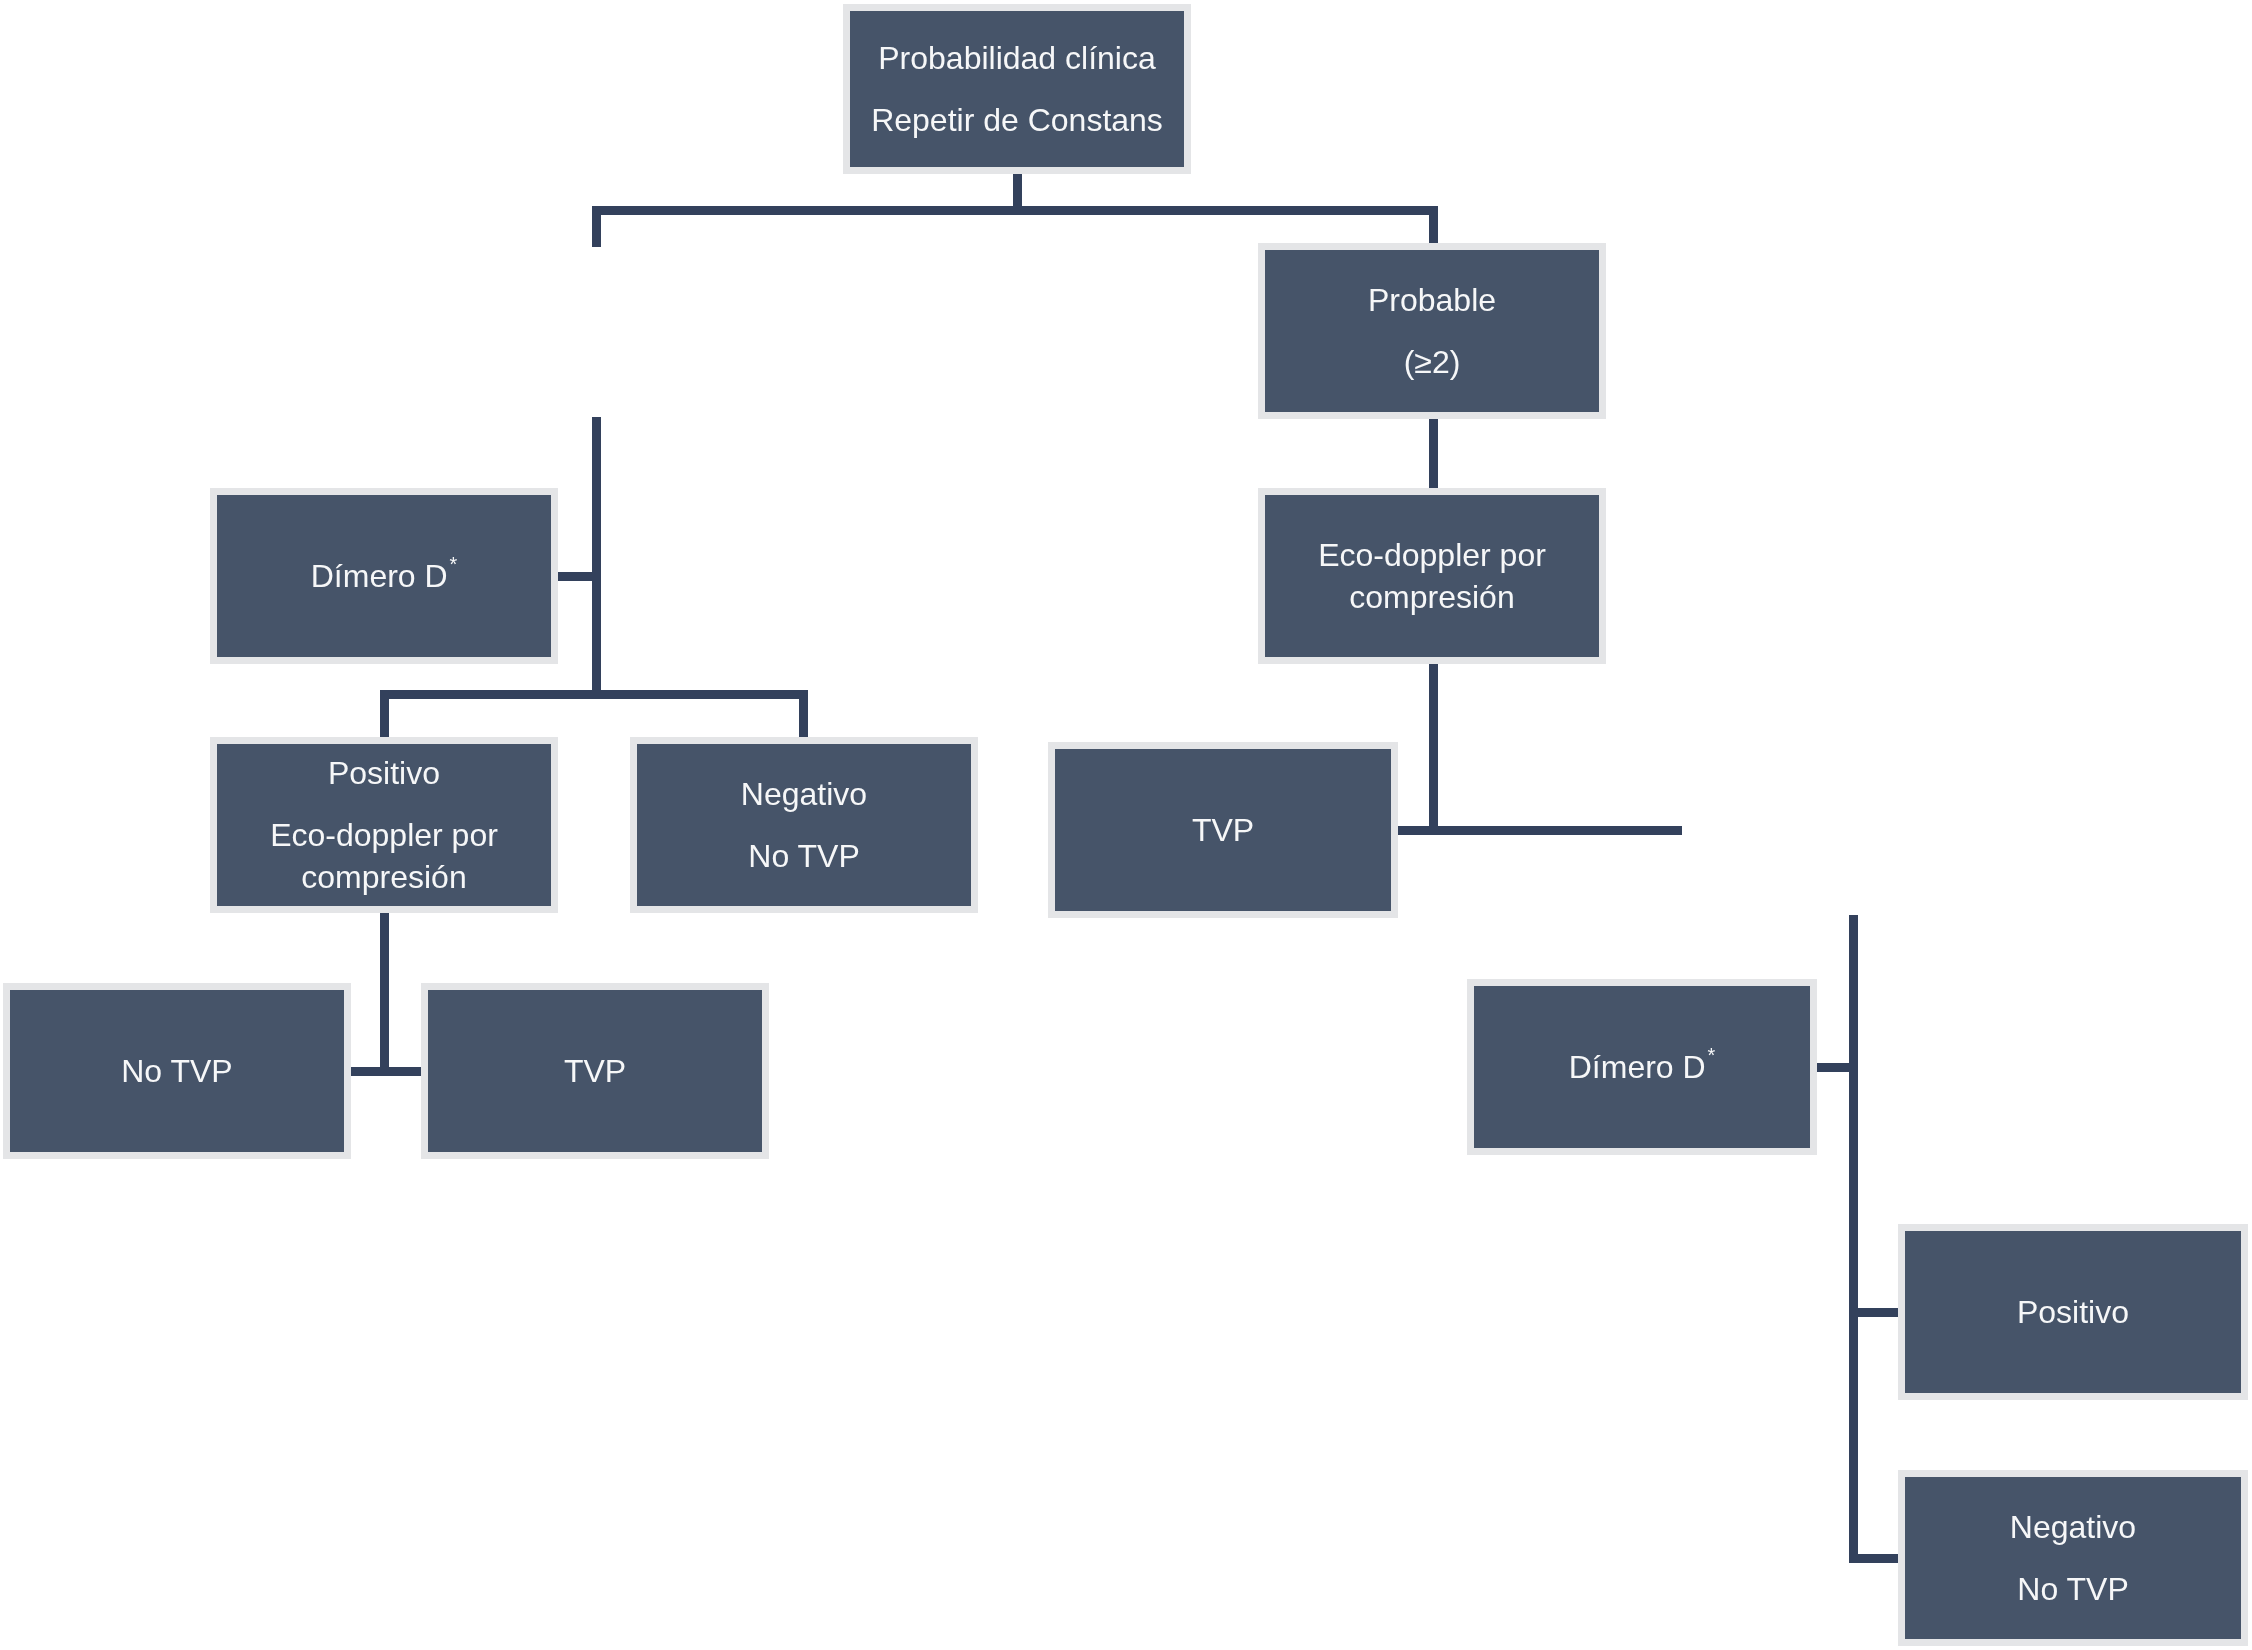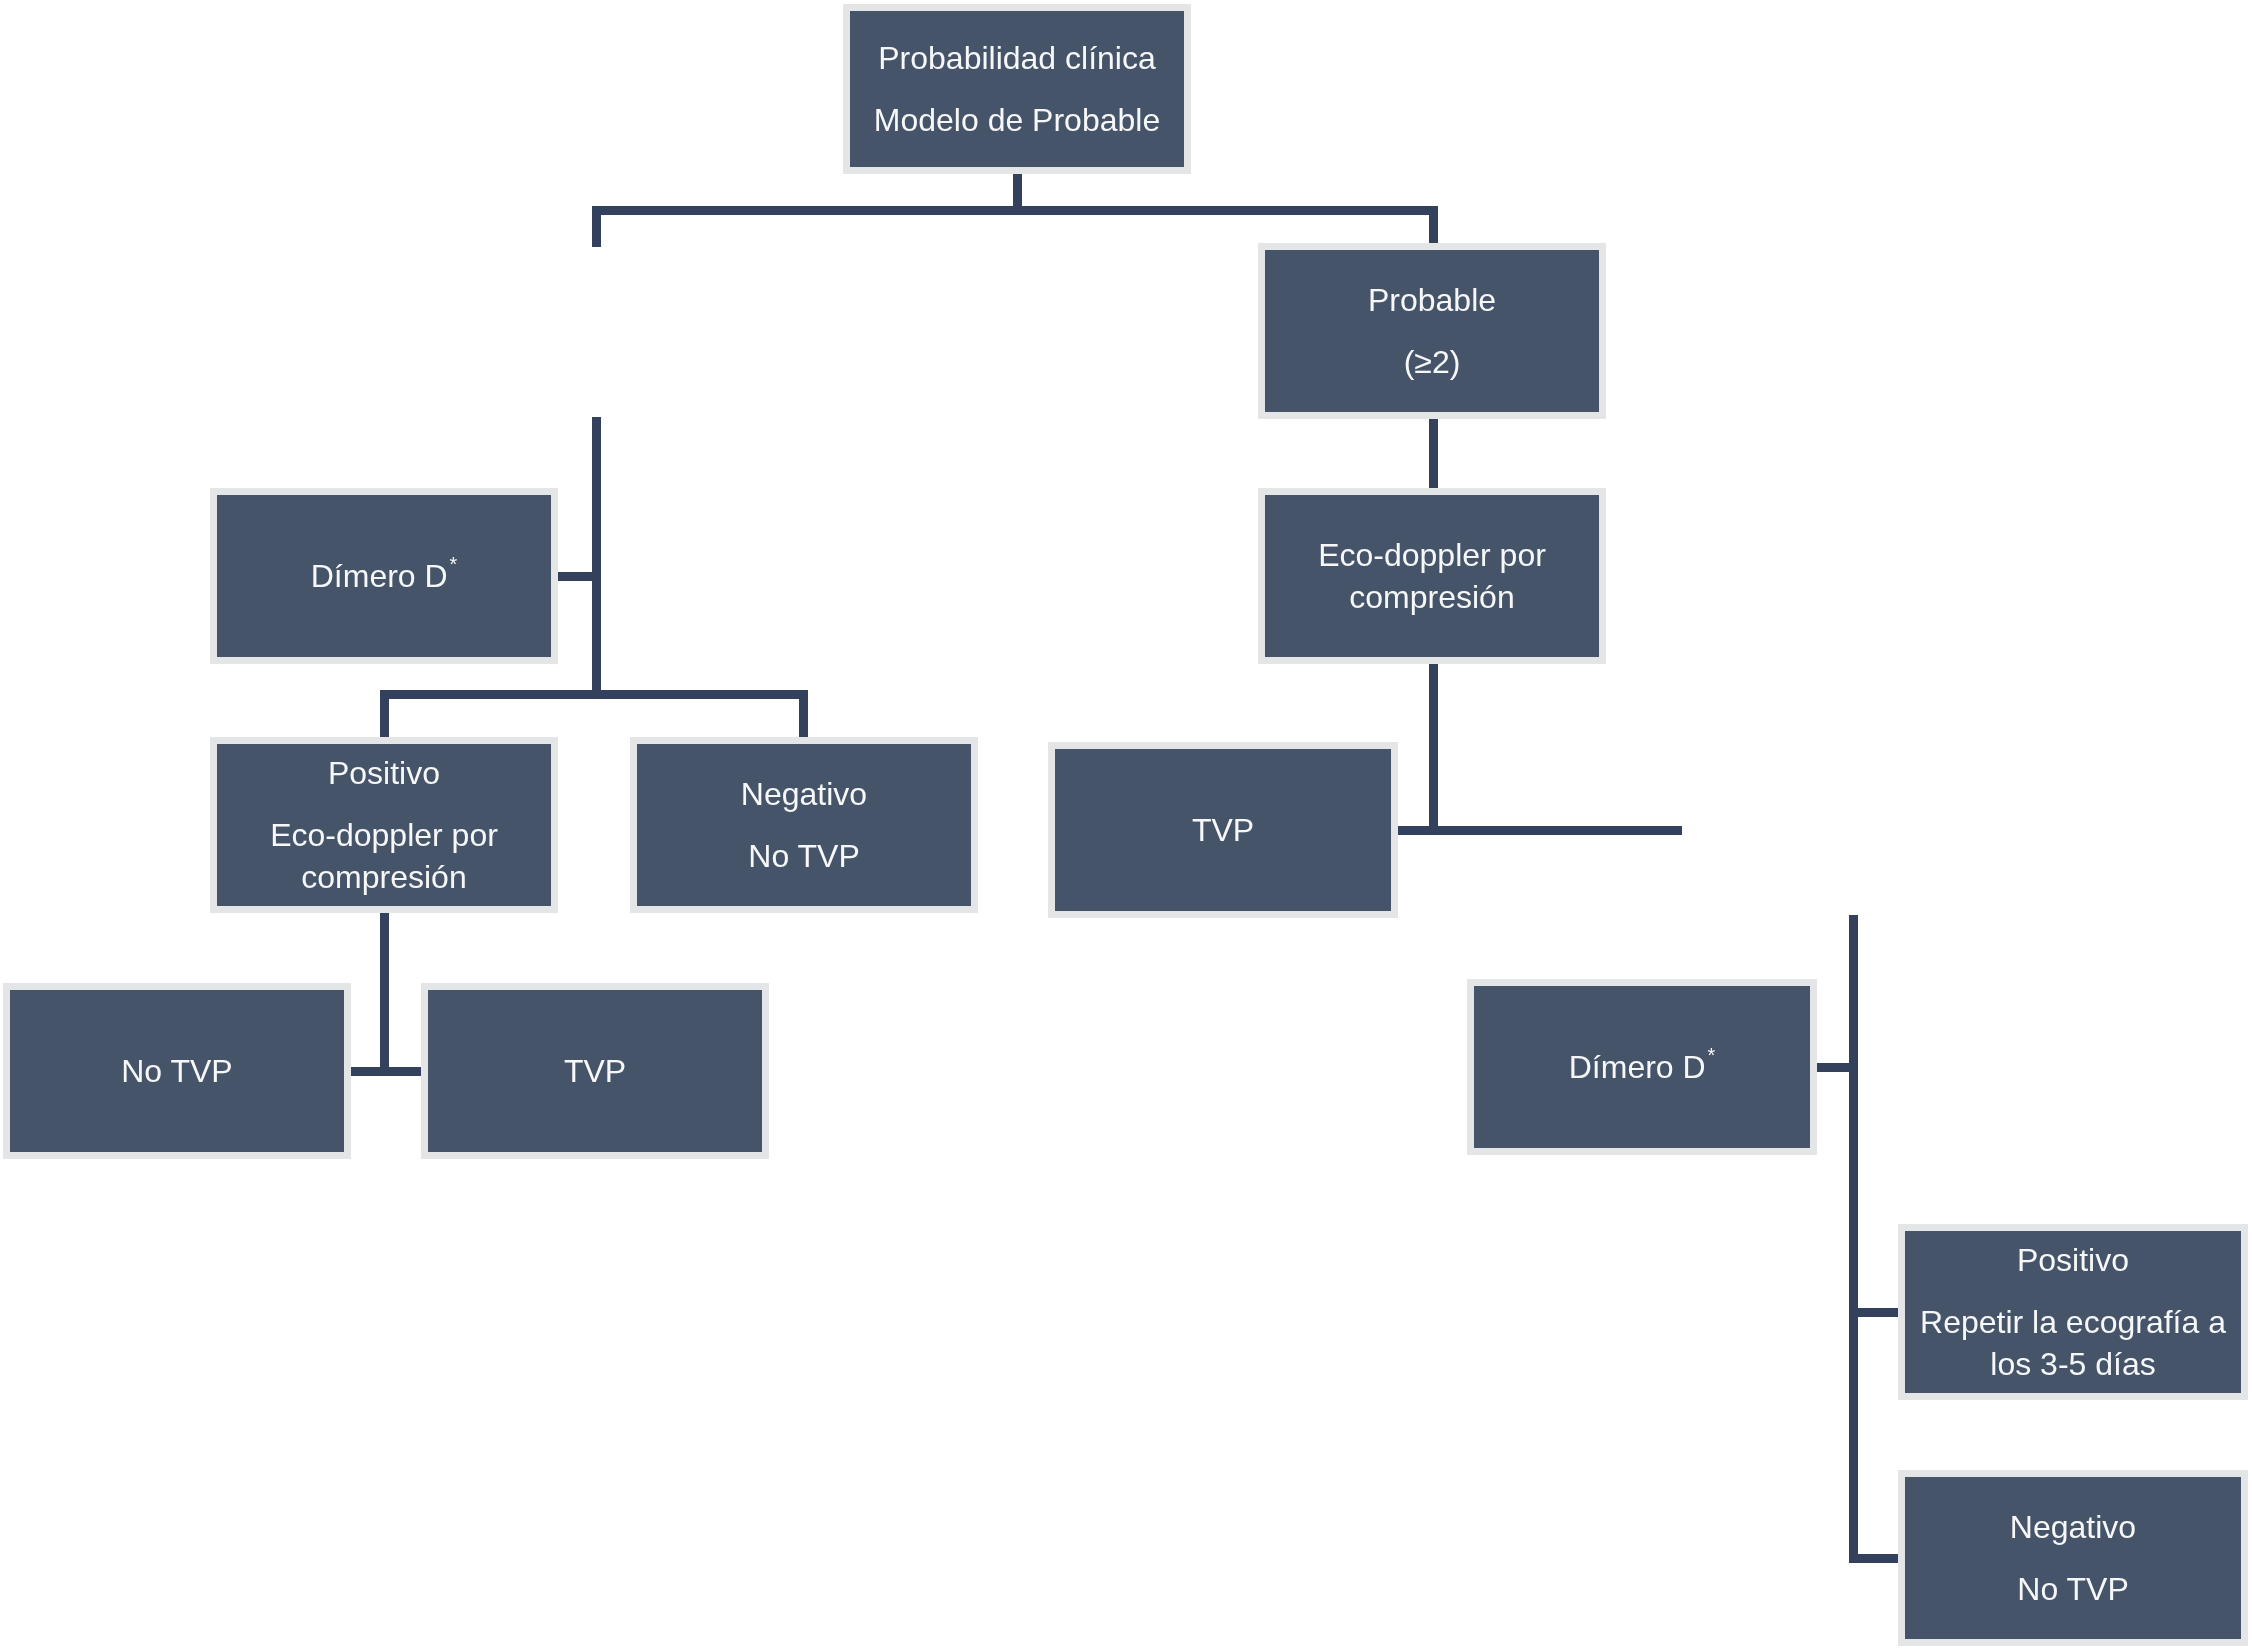--- a/index.html
+++ b/index.html
@@ -65,21 +65,21 @@
   <div class="connector" style="left:1429px;top:417px;width:8.7px;height:73px;"></div>
   <div class="connector" style="left:1429px;top:661px;width:8.7px;height:173px;"></div>
   <div class="connector" style="left:1393px;top:826px;width:289px;height:8.7px;"></div>
   <div class="connector" style="left:1849px;top:915px;width:8.7px;height:647px;"></div>
   <div class="connector" style="left:1811px;top:1063px;width:42px;height:8.7px;"></div>
   <div class="connector" style="left:1854px;top:1308px;width:44px;height:8.7px;"></div>
   <div class="connector" style="left:1849px;top:1554px;width:49px;height:8.7px;"></div>
 
   <div class="node" style="left:843px;top:3.9px;width:348px;height:170px;align-items:center;">
     <div class="line">Probabilidad clínica</div>
-    <div class="line">Modelo de Probable</div>
+    <div class="line">Repetir de Constans</div>
   </div>
 
 
   <div class="node" style="left:1258px;top:243px;width:348px;height:176px;">
     <div class="line">Probable</div>
     <div class="line">(≥2)</div>
   </div>
 
   <div class="node" style="left:210px;top:488px;width:348px;height:176px;">
     <div class="line"><span>Dímero D</span><span class="sup">*</span></div>
@@ -111,21 +111,20 @@
     <div class="line">TVP</div>
   </div>
 
 
   <div class="node" style="left:1467px;top:979px;width:350px;height:176px;">
     <div class="line"><span>Dímero D</span><span class="sup">*</span></div>
   </div>
 
   <div class="node" style="left:1898px;top:1224px;width:350px;height:176px;">
     <div class="line">Positivo</div>
-    <div class="line">Repetir la ecografía a los 3-5 días</div>
   </div>
 
   <div class="node" style="left:1898px;top:1470px;width:350px;height:176px;">
     <div class="line">Negativo</div>
     <div class="line">No TVP</div>
   </div>
 
 </div>
 
 

